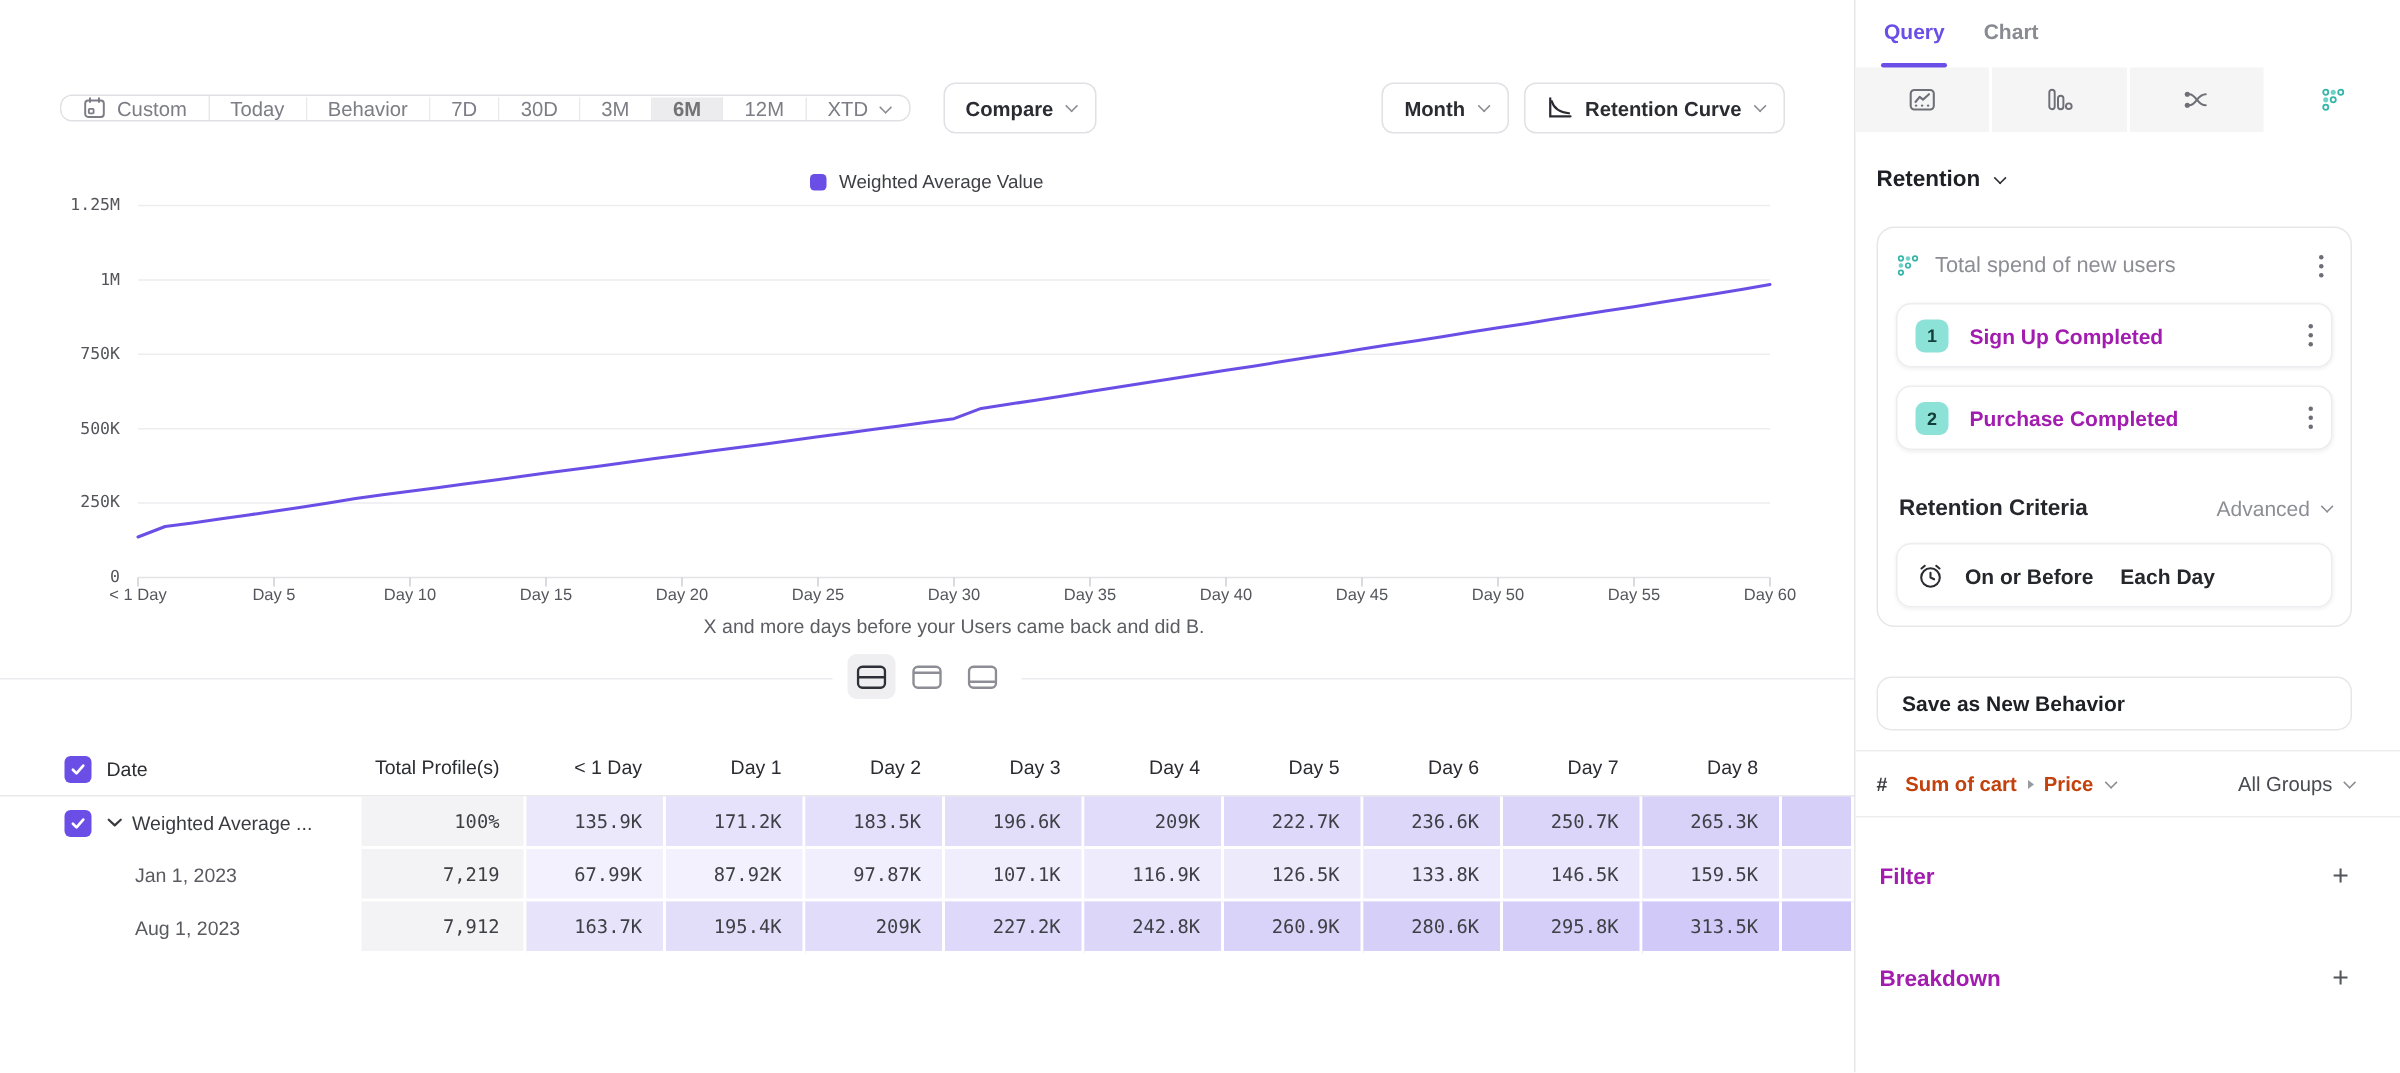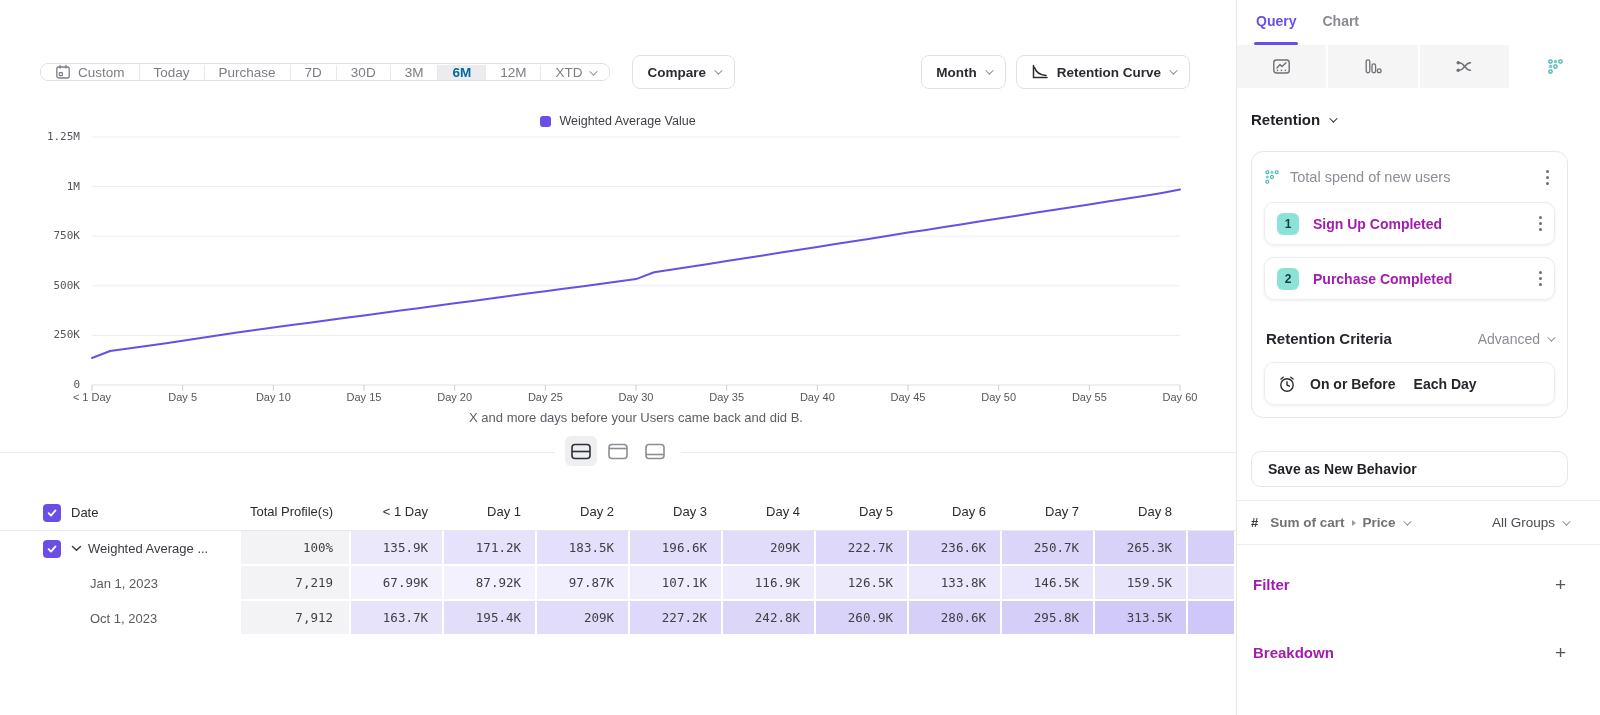--- a/index.html
+++ b/index.html
@@ -9,21 +9,21 @@
   .main { position:relative; width:1236px; height:715px; background:#fff; }
   .panel { position:relative; width:364px; height:715px; border-left:1px solid #e7e7ea; background:#fff; }
   .mono { font-family:"DejaVu Sans Mono", monospace; }
 
   
   .toolbar { position:absolute; top:55px; left:40px; right:46px; height:34px; display:flex; align-items:center; }
   .seg { display:flex; align-items:flex-end; height:18px; border:1px solid #e1e1e5; border-radius:8px; overflow:hidden; background:#fff; }
   .seg-item { display:flex; align-items:center; gap:7px; padding:0 14px; font-size:13.5px; color:#7c7d85;
     background:#fff; border:none; border-right:1px solid #e9e9ec; cursor:pointer; font-family:inherit; }
   .seg-item:last-child { border-right:none; }
-  .seg-item.selected { background:#ececef; color:#0369a1; font-weight:700; }
+  .seg-item.selected { background:#ececef; color:#737373; font-weight:700; }
   .btn { display:flex; align-items:center; gap:8px; height:34px; padding:0 14px; border:1px solid #e1e1e5;
     border-radius:8px; background:#fff; font-size:13.5px; color:#2b2c32; font-weight:600; cursor:pointer; font-family:inherit; }
   .compare { margin-left:22px; }
   .toolbar-right { margin-left:auto; display:flex; gap:10px; }
   .chev { width:6px; height:6px; border-right:1.5px solid #8b8c93; border-bottom:1.5px solid #8b8c93;
     transform:rotate(45deg) translateY(-2px); display:inline-block; flex:none; }
   .chev.dark { border-color:#2b2c32; }
 
   
   .legend { position:absolute; top:114px; left:0; width:1236px; display:flex; justify-content:center; align-items:center; gap:8px; }
@@ -86,21 +86,21 @@
   .oob-card { margin-top:15px; height:43px; border:1px solid #ededf0; border-radius:10px;
     box-shadow:0 1px 3px rgba(25,25,40,.07); display:flex; align-items:center; gap:13px; padding:0 12px; cursor:pointer; }
   .oob-cond { font-size:14px; font-weight:600; color:#26272d; }
   .oob-window { font-size:14px; font-weight:600; color:#26272d; margin-left:5px; }
   .save-card { margin-top:33px; height:36px; border:1px solid #e7e7ea; border-radius:10px; background:#fff;
     display:flex; align-items:center; padding:0 16px; font-size:14px; font-weight:600; color:#1f2026;
     cursor:pointer; width:100%; font-family:inherit; }
   .measure-row { margin:13px -32px 0 -14px; padding:0 32px 0 14px; height:45px;
     border-top:1px solid #ededf0; border-bottom:1px solid #ededf0; display:flex; align-items:center; gap:12px; }
   .hash { font-size:13px; font-weight:700; color:#3a3b41; }
-  .measure-label { display:flex; align-items:center; gap:7px; font-size:13.5px; font-weight:600; color:#737373; cursor:pointer; flex:1; }
+  .measure-label { display:flex; align-items:center; gap:7px; font-size:13.5px; font-weight:600; color:#c2410c; cursor:pointer; flex:1; }
   .caret-right { width:0; height:0; border-left:4px solid #9a9ba1; border-top:3.5px solid transparent;
     border-bottom:3.5px solid transparent; display:inline-block; }
   .groups { display:flex; align-items:center; gap:7px; font-size:13.5px; color:#4a4b52; cursor:pointer; }
   .add-section { display:flex; align-items:center; margin-top:30px; padding:0 2px; }
   .add-section.second { margin-top:49px; }
   .add-label { flex:1; font-size:15px; font-weight:700; color:#a21caf; }
   .plus { font-size:19px; font-weight:400; color:#55565c; cursor:pointer; line-height:1; }
 </style>
 </head>
 <body>
@@ -116,21 +116,21 @@
               <rect x="1.8" y="3" width="12.4" height="11" rx="2" fill="none" stroke="#7c7d85" stroke-width="1.3"></rect>
               <path d="M5 1.5 V4 M11 1.5 V4" stroke="#7c7d85" stroke-width="1.3" stroke-linecap="round"></path>
               <rect x="4.2" y="8.6" width="3.2" height="3" rx=".6" fill="none" stroke="#7c7d85" stroke-width="1.2"></rect>
             </svg>
             <span>Custom</span>
           </button>
           <button class="seg-item">
             <span>Today</span>
           </button>
           <button class="seg-item">
-            <span>Purchase</span>
+            <span>Behavior</span>
           </button>
           <button class="seg-item">
             <span>7D</span>
           </button>
           <button class="seg-item">
             <span>30D</span>
           </button>
           <button class="seg-item">
             <span>3M</span>
           </button>
@@ -296,21 +296,21 @@
           <div class="cell mono" style="background: rgba(109, 87, 232, 0.106);">107.1K</div>
           <div class="cell mono" style="background: rgba(109, 87, 232, 0.118);">116.9K</div>
           <div class="cell mono" style="background: rgba(109, 87, 232, 0.125);">126.5K</div>
           <div class="cell mono" style="background: rgba(109, 87, 232, 0.133);">133.8K</div>
           <div class="cell mono" style="background: rgba(109, 87, 232, 0.145);">146.5K</div>
           <div class="cell mono" style="background: rgba(109, 87, 232, 0.16);">159.5K</div>
           <div class="cell" style="background: rgba(109, 87, 232, 0.17);"></div>
         </div>
         <div class="trow">
           <div class="datecell indent">
-            <span>Oct 1, 2023</span>
+            <span>Aug 1, 2023</span>
           </div>
           <div class="cell total mono">7,912</div>
           <div class="cell mono" style="background: rgba(109, 87, 232, 0.165);">163.7K</div>
           <div class="cell mono" style="background: rgba(109, 87, 232, 0.196);">195.4K</div>
           <div class="cell mono" style="background: rgba(109, 87, 232, 0.208);">209K</div>
           <div class="cell mono" style="background: rgba(109, 87, 232, 0.227);">227.2K</div>
           <div class="cell mono" style="background: rgba(109, 87, 232, 0.243);">242.8K</div>
           <div class="cell mono" style="background: rgba(109, 87, 232, 0.263);">260.9K</div>
           <div class="cell mono" style="background: rgba(109, 87, 232, 0.282);">280.6K</div>
           <div class="cell mono" style="background: rgba(109, 87, 232, 0.294);">295.8K</div>

